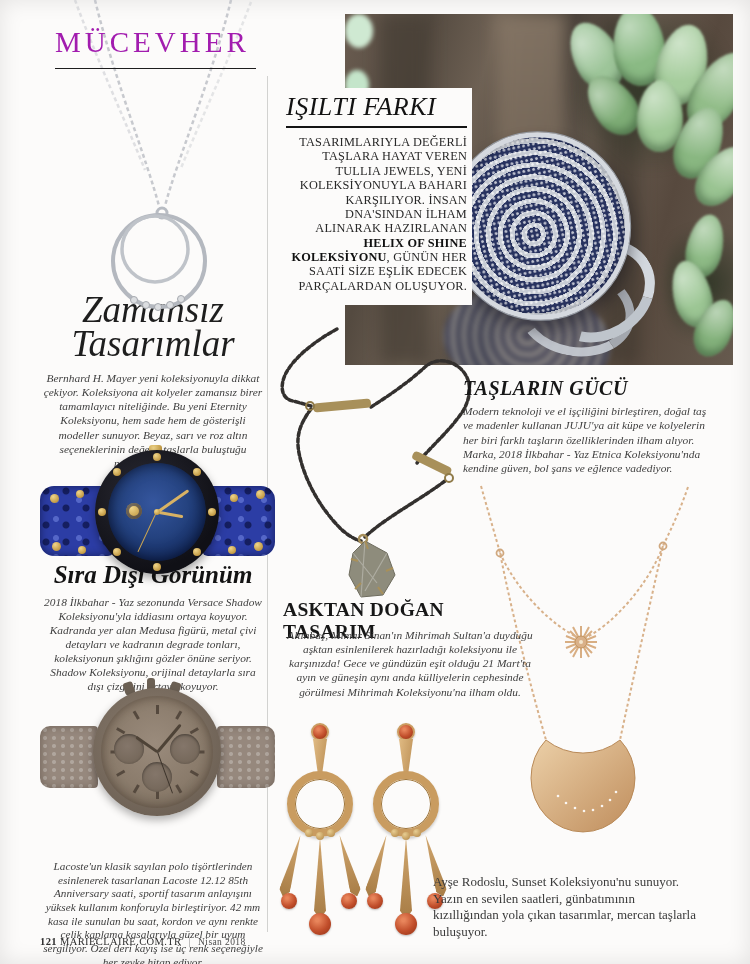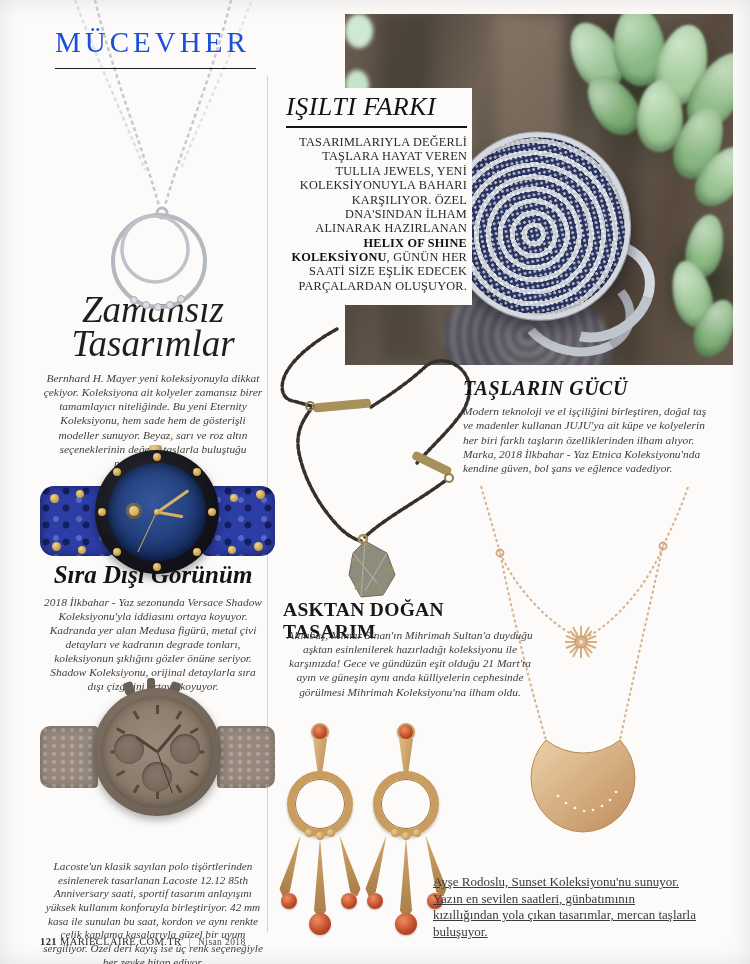--- a/index.html
+++ b/index.html
@@ -1,21 +1,21 @@
 <!DOCTYPE html>
 <html><head>
 <meta charset="utf-8">
 <style>
   html,body{margin:0;padding:0;background:#ffffff;}
   #page{position:relative;width:750px;height:964px;background:#fcfbfa;overflow:hidden;
         font-family:"Liberation Serif",serif;box-shadow:inset 0 0 22px rgba(0,0,0,.10);}
   .abs{position:absolute;}
   
   #masthead{position:absolute;left:55px;top:26px;margin:0;font-size:29px;font-weight:400;
-            letter-spacing:4px;color:#1d4ed8;border-bottom:1.5px solid #1d1d1d;
+            letter-spacing:4px;color:#a21caf;border-bottom:1.5px solid #1d1d1d;
             padding:0 6px 9px 0;z-index:4;}
   .h-italic{font-style:italic;font-weight:bold;color:#131313;}
   .h-caps{font-weight:bold;color:#171717;}
   .body-italic{font-style:italic;color:#3e3e3e;}
   #zamansiz-title{left:40px;top:293px;width:226px;text-align:center;font-style:italic;
                   font-weight:400;font-size:37px;line-height:.93;color:#1e1e1e;}
   #zamansiz-body{left:42px;top:371px;width:222px;text-align:center;font-size:11.4px;line-height:1.24;}
   #sira-title{left:40px;top:561px;width:226px;text-align:center;font-size:25px;}
   #sira-body{left:44px;top:595px;width:218px;text-align:center;font-size:11.4px;line-height:1.23;}
   #yila-title{left:40px;top:831px;width:226px;text-align:center;font-size:21px;letter-spacing:1px;}
@@ -155,21 +155,21 @@
     <div class="mint" style="left:0;top:0;width:28px;height:34px;background:#cfe9d2;"></div>
     <div class="mint" style="left:0;top:56px;width:24px;height:30px;background:#c4e5ca;"></div>
     <div id="ring-reflection"></div>
     <div id="band-2" class="band"></div>
     <div id="band-1" class="band"></div>
     <div id="pave-disc"></div>
   </div>
 
   <div id="isilti" class="abs">
     <h2 id="isilti-title">IŞILTI FARKI</h2>
-    <p id="isilti-body" style="margin:0;"><span>TASARIMLARIYLA DEĞERLİ TAŞLARA HAYAT VEREN TULLIA JEWELS, YENİ KOLEKSİYONUYLA BAHARI KARŞILIYOR. ÖZEL DNA'SINDAN İLHAM ALINARAK HAZIRLANAN </span><span class="isilti-bold">HELIX OF SHINE KOLEKSİYONU</span><span>, GÜNÜN HER SAATİ SİZE EŞLİK EDECEK PARÇALARDAN OLUŞUYOR.</span></p>
+    <p id="isilti-body" style="margin:0;"><span>TASARIMLARIYLA DEĞERLİ TAŞLARA HAYAT VEREN TULLIA JEWELS, YENİ KOLEKSİYONUYLA BAHARI KARŞILIYOR. İNSAN DNA'SINDAN İLHAM ALINARAK HAZIRLANAN </span><span class="isilti-bold">HELIX OF SHINE KOLEKSİYONU</span><span>, GÜNÜN HER SAATİ SİZE EŞLİK EDECEK PARÇALARDAN OLUŞUYOR.</span></p>
   </div>
 
   <h2 id="zamansiz-title" class="abs" style="margin:0;">
     <span style="display:block;">Zamansız</span>
     <span style="display:block;">Tasarımlar</span>
   </h2>
   <p id="zamansiz-body" class="abs body-italic" style="margin:0;">Bernhard H. Mayer yeni koleksiyonuyla dikkat çekiyor. Koleksiyona ait kolyeler zamansız birer tamamlayıcı niteliğinde. Bu yeni Eternity Koleksiyonu, hem sade hem de gösterişli modeller sunuyor. Beyaz, sarı ve roz altın seçeneklerinin değerli taşlarla buluştuğu parçalar çok şık!</p>
 
   <div id="watch-blue" class="abs" title="Blue snakeskin strap watch with studded black bezel">
     <div class="strap-blue" style="left:0;top:36px;width:74px;height:70px;border-radius:14px 6px 6px 14px;"></div>
@@ -325,21 +325,21 @@
       <div class="e-knuckle" style="left:46px;top:106px;"></div>
       <div class="e-bar" style="left:14px;top:112px;width:11px;height:64px;transform:rotate(16deg);"></div>
       <div class="e-bar" style="left:33px;top:114px;width:12px;height:82px;"></div>
       <div class="e-bar" style="left:53px;top:112px;width:11px;height:64px;transform:rotate(-16deg);"></div>
       <div class="coral" style="left:0;top:170px;width:16px;height:16px;"></div>
       <div class="coral" style="left:28px;top:190px;width:22px;height:22px;"></div>
       <div class="coral" style="left:60px;top:170px;width:16px;height:16px;"></div>
     </div>
   </div>
 
-  <p id="gunbatimi-body" class="abs" style="margin:0;text-decoration:underline;">Ayşe Rodoslu, Sunset Koleksiyonu'nu sunuyor. Yazın en sevilen saatleri, günbatımının kızıllığından yola çıkan tasarımlar, mercan taşlarla buluşuyor.</p>
+  <p id="gunbatimi-body" class="abs" style="margin:0;">Ayşe Rodoslu, Sunset Koleksiyonu'nu sunuyor. Yazın en sevilen saatleri, günbatımının kızıllığından yola çıkan tasarımlar, mercan taşlarla buluşuyor.</p>
 
   <div id="footer" class="abs">
     <b>121</b>
     <span>MARIECLAIRE.COM.TR</span>
     <span class="sep">|</span>
     <span class="issue">Nisan 2018</span>
   </div>
 
 </div>
 

